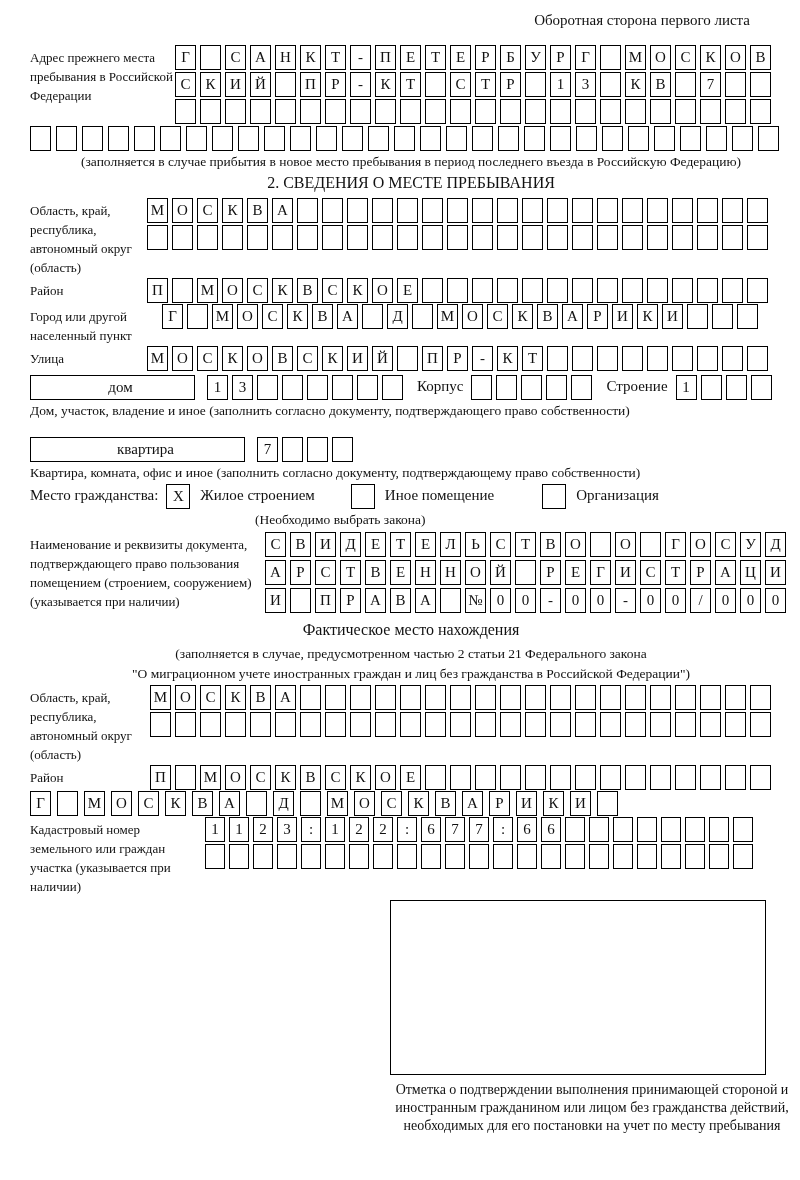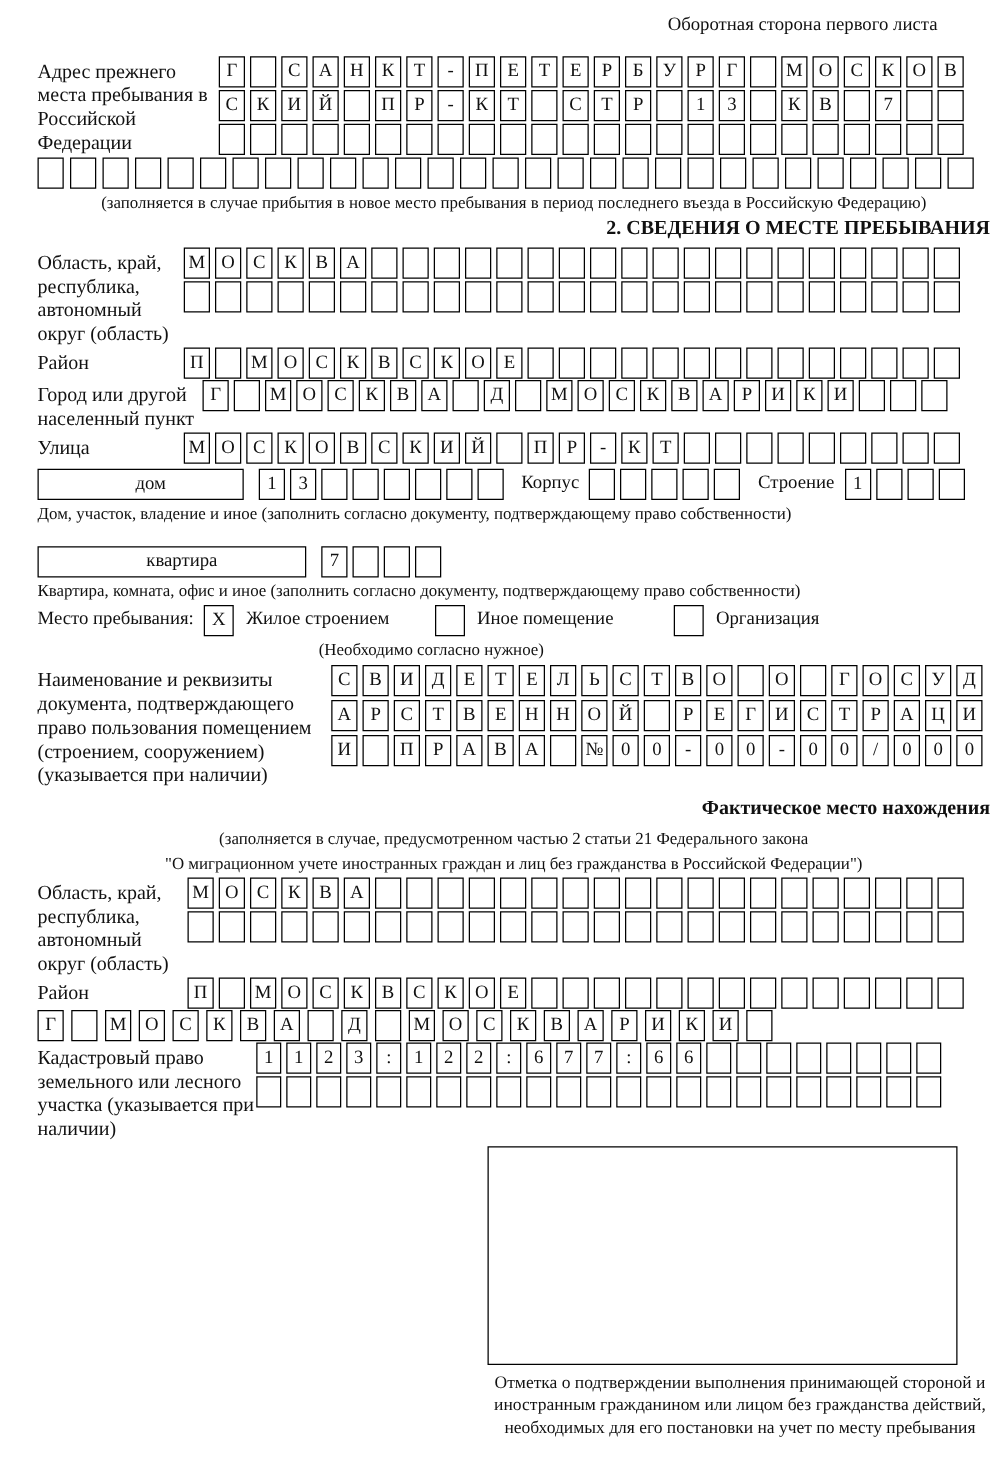--- a/index.html
+++ b/index.html
@@ -7,35 +7,35 @@
   body {
     width: 800px; height: 1180px; overflow: hidden;
     font-family: "Liberation Serif", "DejaVu Serif", serif;
     color: #111; position: relative;
   }
   .page { padding: 12px 8px 0 30px; }
 
   .hdr { text-align: right; padding-right: 42px; font-size: 15px; margin-bottom: 16px; }
 
   .row { display: flex; align-items: flex-start; }
-  .lbl { font-size: 16px; line-height: 19px; padding-top: 3px; flex: none; }
+  .lbl { font-size: 13px; line-height: 19px; padding-top: 3px; flex: none; }
   .cellcol { display: flex; flex-direction: column; gap: 2px; }
   .cells { display: flex; gap: 4px; }
   .cell {
     width: 21px; height: 25px; border: 1.6px solid #000; flex: none;
     display: flex; align-items: center; justify-content: center;
     font-size: 15px; line-height: 1; background: #fff;
   }
   .gap5 { gap: 5px; }
   .gap6 { gap: 6px; }
   .cells.w20 .cell { width: 20px; }
 
   .note { font-size: 13.5px; text-align: center; margin: 2px 0 3px 0; line-height: 17px; }
   .note-left { font-size: 13.5px; margin: 2px 0 3px 0; line-height: 17px; }
-  .sec-title { font-size: 16px; font-weight: bold; text-align: right; margin: 4px 0 6px 0; }
+  .sec-title { font-size: 16px; font-weight: normal; text-align: center; margin: 4px 0 6px 0; }
 
   .wide-box {
     border: 1.6px solid #000; height: 25px; flex: none;
     display: flex; align-items: center; justify-content: center; font-size: 15px; padding-left: 16px;
   }
   .inline-lbl { font-size: 15px; padding-top: 3px; flex: none; }
 
   .chk {
     width: 24px; height: 25px; border: 1.6px solid #000; flex: none;
     display: flex; align-items: center; justify-content: center;
@@ -351,43 +351,43 @@
         <span class="cell"></span>
       </div>
     <div class="inline-lbl" style="margin:0 8px 0 14px">Строение</div>
     <div class="cells">
         <span class="cell">1</span>
         <span class="cell"></span>
         <span class="cell"></span>
         <span class="cell"></span>
       </div>
   </div>
-  <div class="note-left">Дом, участок, владение и иное (заполнить согласно документу, подтверждающему право собственности)</div>
+  <div class="note-left">Дом, участок, владение и иное (заполнить согласно документу, подтверждающего право собственности)</div>
 
   <div class="row" style="margin-top:18px">
     <div class="wide-box" style="width:215px">квартира</div>
     <div class="cells" style="margin-left:12px">
         <span class="cell">7</span>
         <span class="cell"></span>
         <span class="cell"></span>
         <span class="cell"></span>
       </div>
   </div>
   <div class="note-left">Квартира, комната, офис и иное (заполнить согласно документу, подтверждающему право собственности)</div>
 
   <div class="row" style="margin-top:3px">
-    <span class="inline-lbl">Место пребывания:</span>
+    <span class="inline-lbl">Место гражданства:</span>
     <span class="chk">X</span>
     <span class="opt">Жилое строением</span>
     <span class="chk"></span>
     <span class="opt">Иное помещение</span>
     <span class="chk" style="margin-left:20px"></span>
     <span class="opt">Организация</span>
   </div>
-  <div class="note-left" style="margin-left:225px;margin-bottom:4px">(Необходимо согласно нужное)</div>
+  <div class="note-left" style="margin-left:225px;margin-bottom:4px">(Необходимо выбрать закона)</div>
 
   <div class="row">
     <div class="lbl" style="width:235px">Наименование и реквизиты документа, подтверждающего право пользования помещением (строением, сооружением) (указывается при наличии)</div>
     <div class="cellcol" style="gap:3px">
       <div class="cells">
           <span class="cell">С</span>
           <span class="cell">В</span>
           <span class="cell">И</span>
           <span class="cell">Д</span>
           <span class="cell">Е</span>
@@ -573,21 +573,21 @@
         <span class="cell">А</span>
         <span class="cell">Р</span>
         <span class="cell">И</span>
         <span class="cell">К</span>
         <span class="cell">И</span>
         <span class="cell"></span>
       </div>
   </div>
 
   <div class="row">
-    <div class="lbl" style="width:175px">Кадастровый право земельного или лесного участка (указывается при наличии)</div>
+    <div class="lbl" style="width:175px">Кадастровый номер земельного или граждан участка (указывается при наличии)</div>
     <div class="cellcol">
       <div class="cells w20">
           <span class="cell">1</span>
           <span class="cell">1</span>
           <span class="cell">2</span>
           <span class="cell">3</span>
           <span class="cell">:</span>
           <span class="cell">1</span>
           <span class="cell">2</span>
           <span class="cell">2</span>

